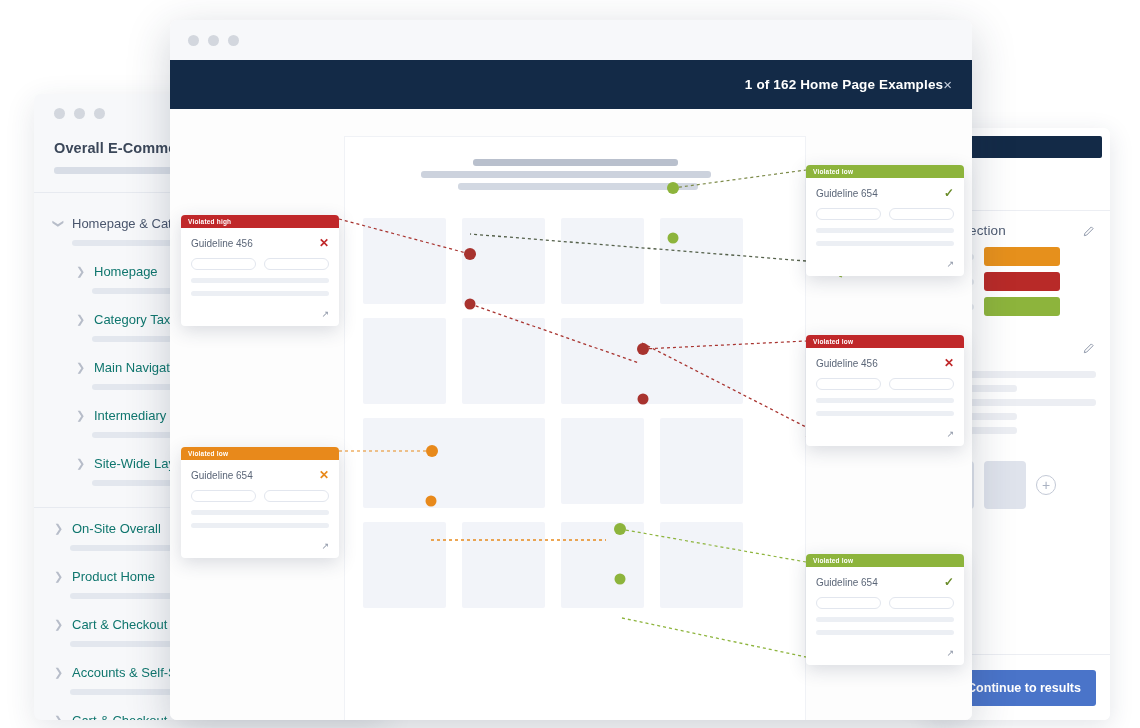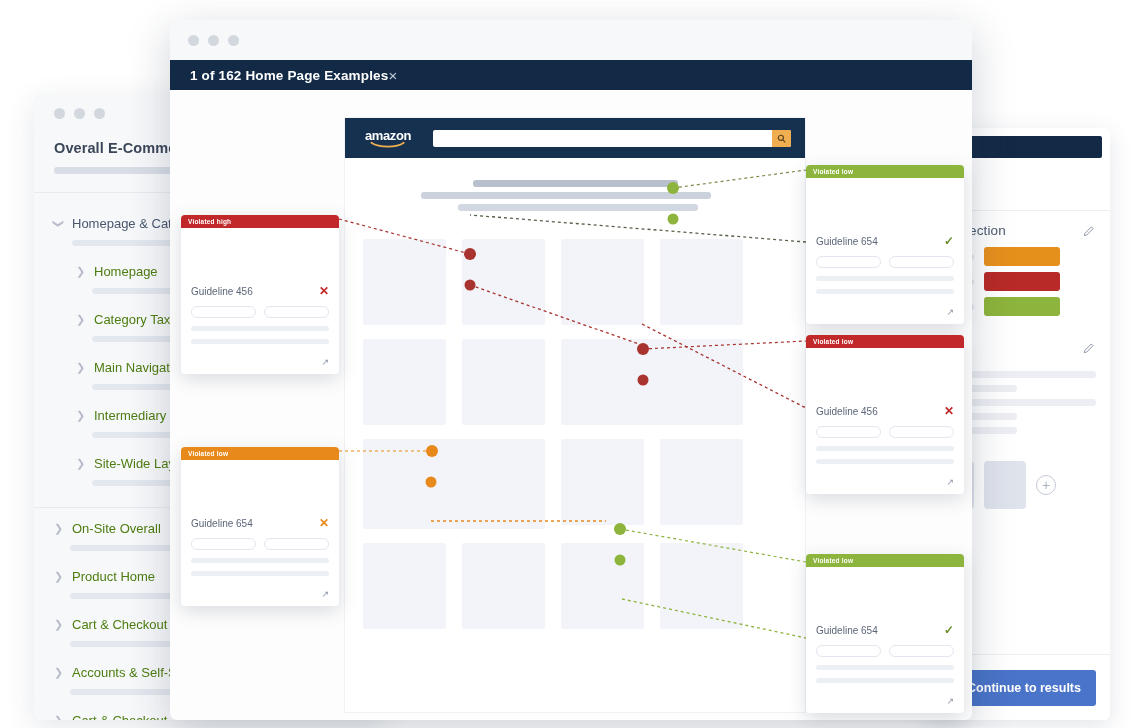--- a/index.html
+++ b/index.html
@@ -70,42 +70,42 @@
   .dot { width:11px; height:11px; border-radius:50%; background:#d3d7de; }
   .blw-head { padding: 8px 20px 18px 20px; }
   .blw-title { font-size:14.5px; font-weight:bold; color:#3b4759; letter-spacing:.1px; white-space:nowrap;}
   .blw-sub { width:195px; height:7px; border-radius:3px; background:#d8dde6; margin-top:11px; }
   .blw-divider { height:1px; background:#e7eaf0; }
   .nav-list { padding: 14px 0 0 0; }
   .nav-item { padding: 9px 20px 9px 20px; }
   .nav-item .row { display:flex; align-items:center; gap:9px; }
   .chev { color:#b7bdc9; font-size:11px; width:9px; flex:none; line-height:1;}
   .chev.down { transform: rotate(90deg); display:inline-block; }
-  .nav-label { font-size:13px; color:#4d7c0f; white-space:nowrap; }
+  .nav-label { font-size:13px; color:#0f766e; white-space:nowrap; }
   .nav-item.lvl1 .nav-label { color:#4a566d; }
   .nav-item.lvl2 { padding-left:42px; }
   .nav-bar { height:6px; border-radius:3px; background:#e3e7ee; margin-top:9px; }
   .nav-item.lvl1 .nav-bar { width:190px; margin-left:18px;}
   .nav-item.lvl2 .nav-bar { width:160px; margin-left:16px;}
   .nav-item.flat .nav-bar { width:135px; margin-left:16px;}
   .nav-sep { height:1px; background:#e7eaf0; margin:12px 0 4px 0; }
 
   
   .modal {
     position:absolute; left:170px; top:20px;
     width:802px; height:700px;
     background:#fdfdfd;
     border-radius:7px;
     box-shadow: 0 12px 44px rgba(35,48,74,0.22);
     overflow:hidden;
   }
   .modal-chrome { height:40px; display:flex; align-items:center; gap:9px; padding-left:18px; background:#f7f8fa;}
   .modal-header {
-    height:30px; background:#132a47; color:#fff;
-    display:flex; align-items:center; justify-content:flex-start;
+    height:49px; background:#132a47; color:#fff;
+    display:flex; align-items:center; justify-content:flex-end;
     padding: 0 20px;
   }
   .modal-title { font-size:13.5px; font-weight:bold; letter-spacing:.15px; }
   .modal-close { font-size:15px; color:#c6cfdd; cursor:pointer; line-height:1; }
 
   .modal-body { position:relative; height: 618px; background:#fdfdfd; }
 
   
   .mock-page {
     position:absolute; left:175px; top:28px; width:460px; height:594px;
@@ -134,21 +134,21 @@
 
   
   .acard {
     position:absolute; width:158px;
     background:#fff; border-radius:4px;
     box-shadow: 0 5px 18px rgba(40,55,85,0.17);
     overflow:hidden; z-index:5;
   }
   .acard-head { height:13px; display:flex; align-items:center; padding-left:7px; }
   .acard-head span { font-size:6.5px; color:#fff; font-weight:bold; letter-spacing:.2px; }
-  .acard-body { padding: 9px 10px 6px 10px; margin-top: 48px; }
+  .acard-body { padding: 9px 10px 6px 10px; }
   .acard-row1 { display:flex; align-items:center; justify-content:space-between; }
   .acard-name { font-size:10px; color:#5b6678; }
   .acard-mark { font-size:12px; font-weight:bold; line-height:1; }
   .pills { display:flex; gap:8px; margin-top:9px; }
   .pill { height:12px; border-radius:7px; border:1px solid #e2e6ee; flex:1; }
   .cbar { height:5px; border-radius:3px; background:#eceff4; margin-top:8px; }
   .acard-foot { display:flex; justify-content:flex-end; padding: 8px 10px 7px 10px; }
   .arrow-ne { font-size:9px; color:#8c95a6; line-height:1; }
 
   
@@ -340,37 +340,20 @@
         <line x1="300" y1="195" x2="469" y2="254" stroke="#A8332F" stroke-width="1.3" stroke-dasharray="3 3"></line>
         <line x1="672" y1="168" x2="636" y2="152" stroke="#8DB43C" stroke-width="1.3" stroke-dasharray="3 3"></line>
         <line x1="636" y1="152" x2="300" y2="125" stroke="#54604a" stroke-width="1.3" stroke-dasharray="3 3"></line>
         <line x1="642" y1="329" x2="636" y2="327" stroke="#A8332F" stroke-width="1.3" stroke-dasharray="3 3"></line>
         <line x1="472" y1="234" x2="636" y2="318" stroke="#A8332F" stroke-width="1.3" stroke-dasharray="3 3"></line>
         <line x1="261" y1="431" x2="436" y2="431" stroke="#E8891B" stroke-width="1.3" stroke-dasharray="3 3"></line>
         <line x1="452" y1="509" x2="636" y2="548" stroke="#8DB43C" stroke-width="1.3" stroke-dasharray="3 3"></line>
       </svg>
 
       <div class="mock-page">
-        <div class="amz-bar">
-          <div class="amz-logo-wrap">
-            <div class="amz-logo">amazon</div>
-            <svg class="amz-swoosh" viewBox="0 0 40 8">
-              <path d="M1 2 C10 8, 30 8, 38 2" stroke="#f0ae50" stroke-width="2" fill="none" stroke-linecap="round"></path>
-            </svg>
-          </div>
-          <div class="amz-search">
-            <div class="amz-search-input" placeholder=""></div>
-            <div class="amz-search-btn">
-              <svg width="9" height="9" viewBox="0 0 14 14" fill="none" stroke="#5b4320" stroke-width="1.8">
-                <circle cx="6" cy="6" r="4"></circle>
-                  <line x1="9" y1="9" x2="13" y2="13"></line>
-              </svg>
-            </div>
-          </div>
-        </div>
 
         <div class="mock-content">
           <div class="hero-lines">
             <div class="hl hl1"></div>
             <div class="hl hl2"></div>
             <div class="hl hl3"></div>
           </div>
           <div class="grid">
             <div class="tile t-sq"></div>
             <div class="tile t-sq"></div>

